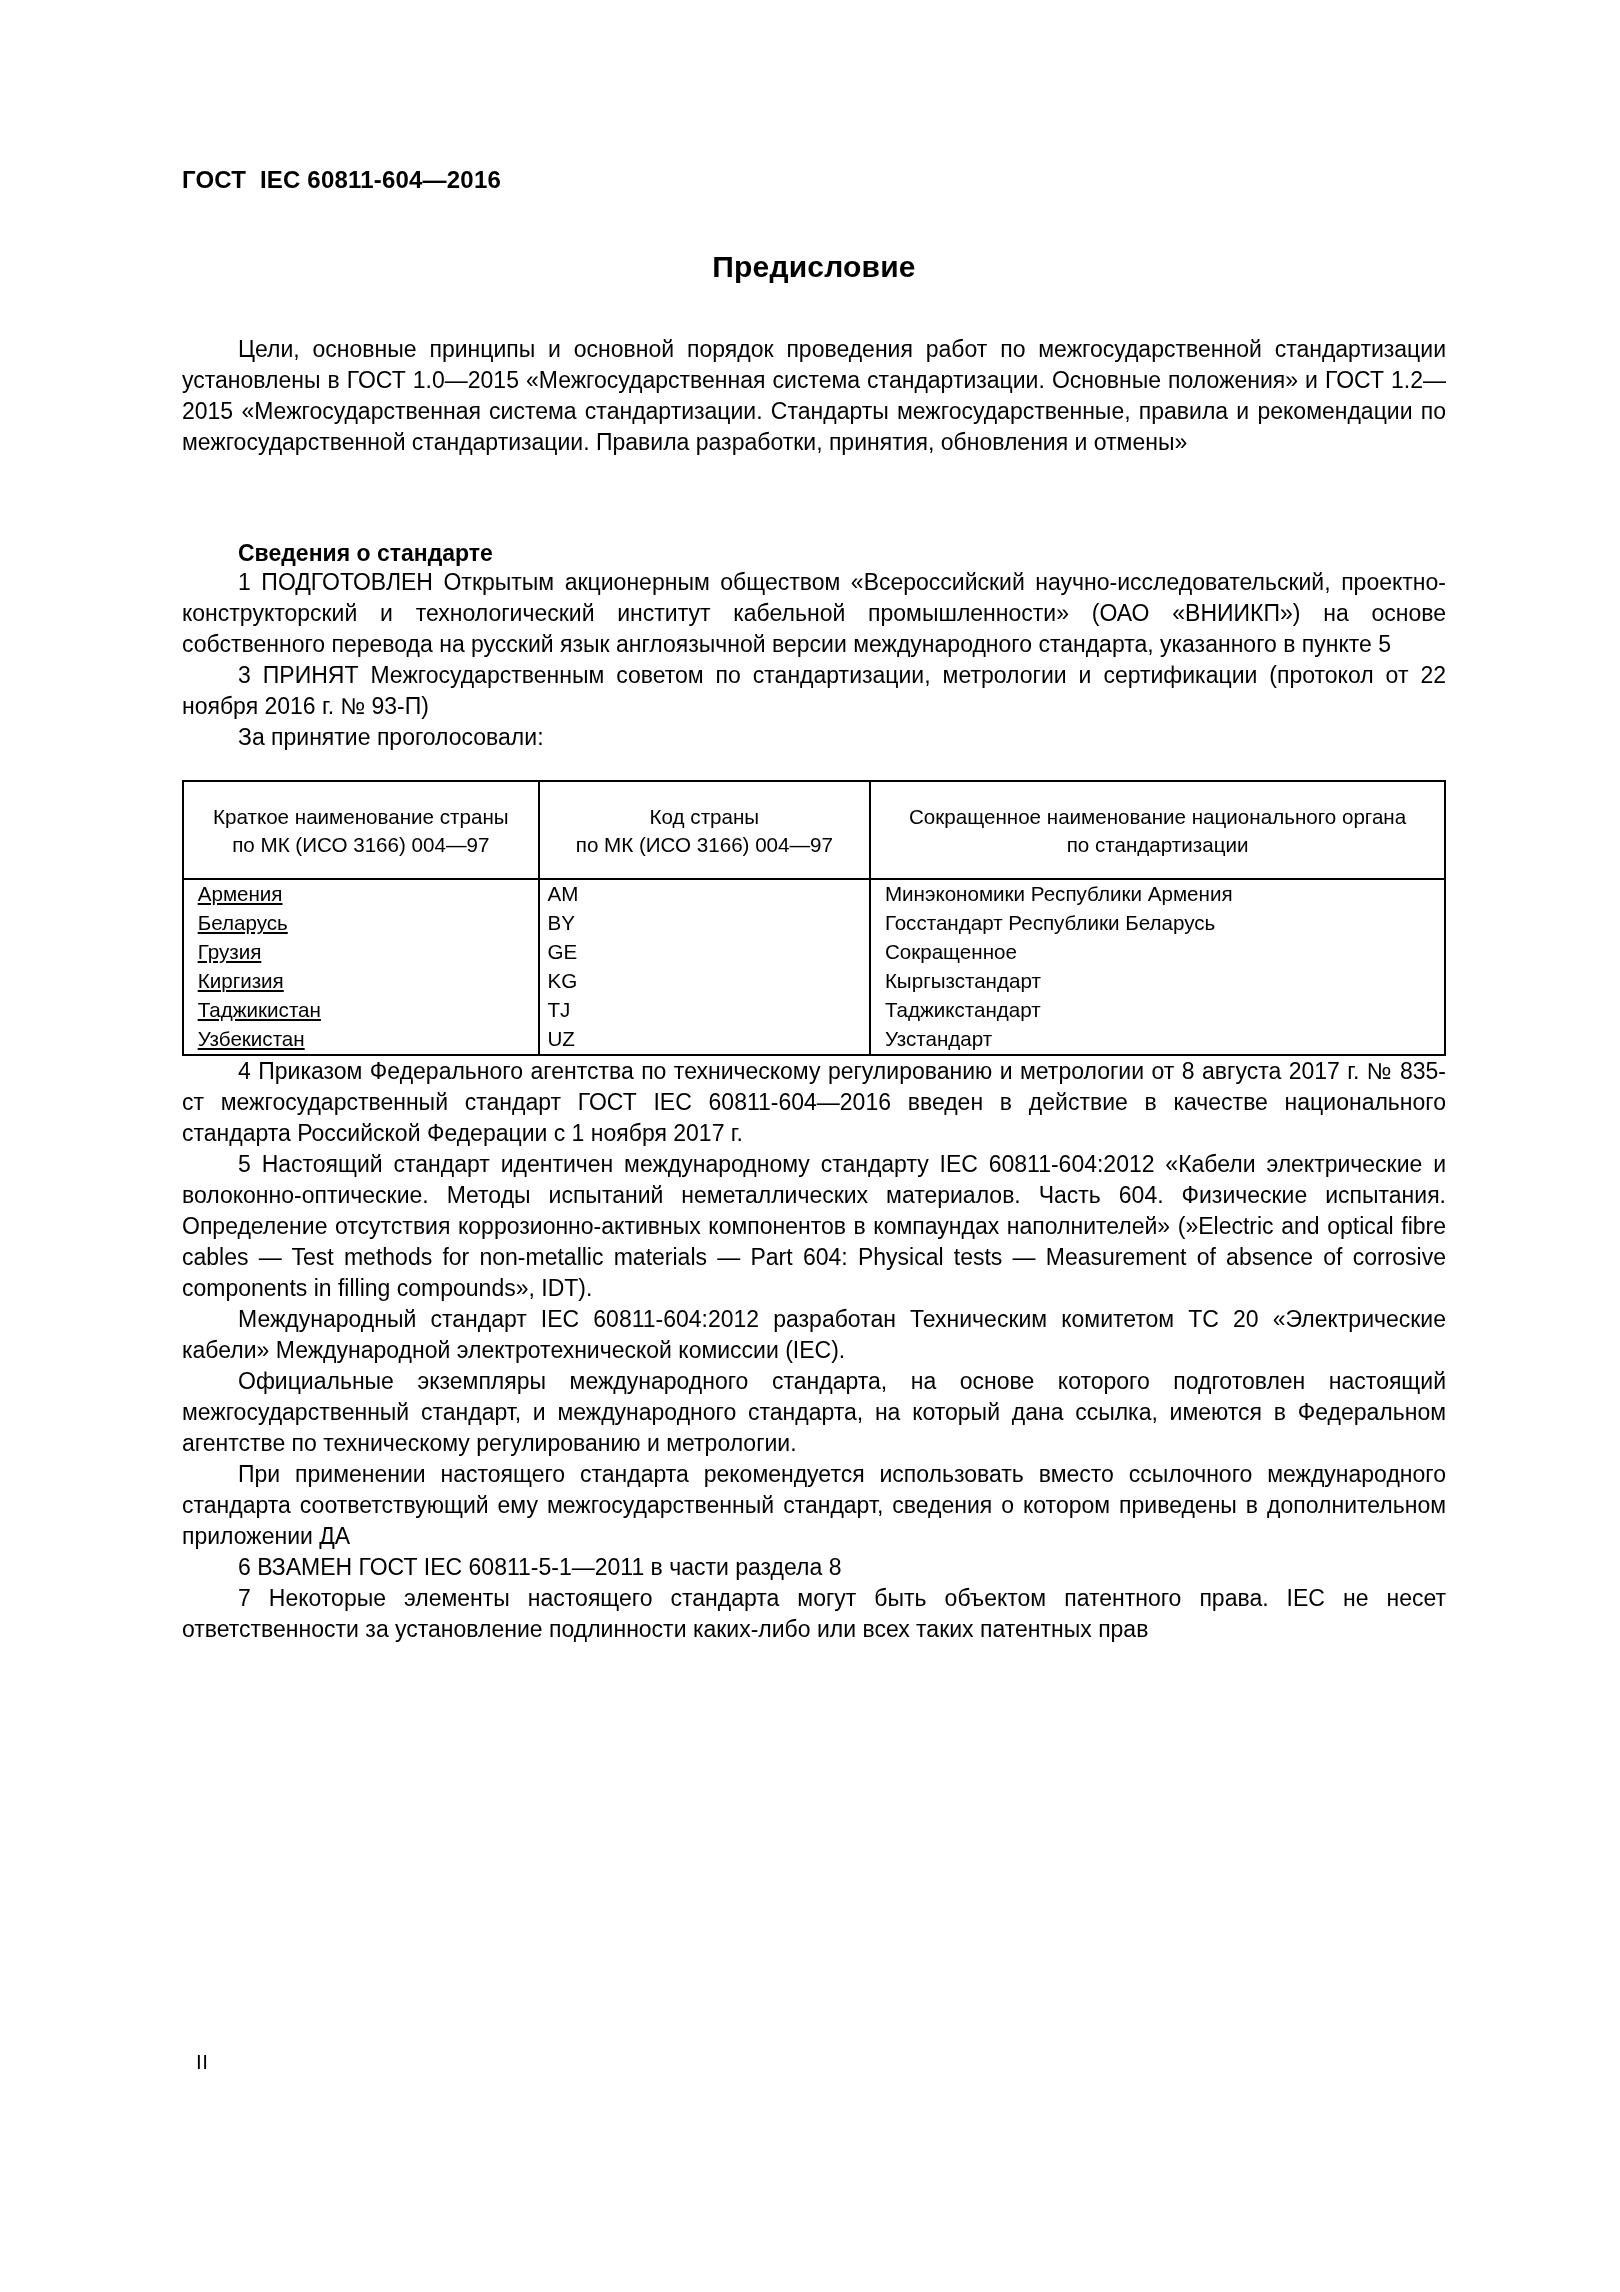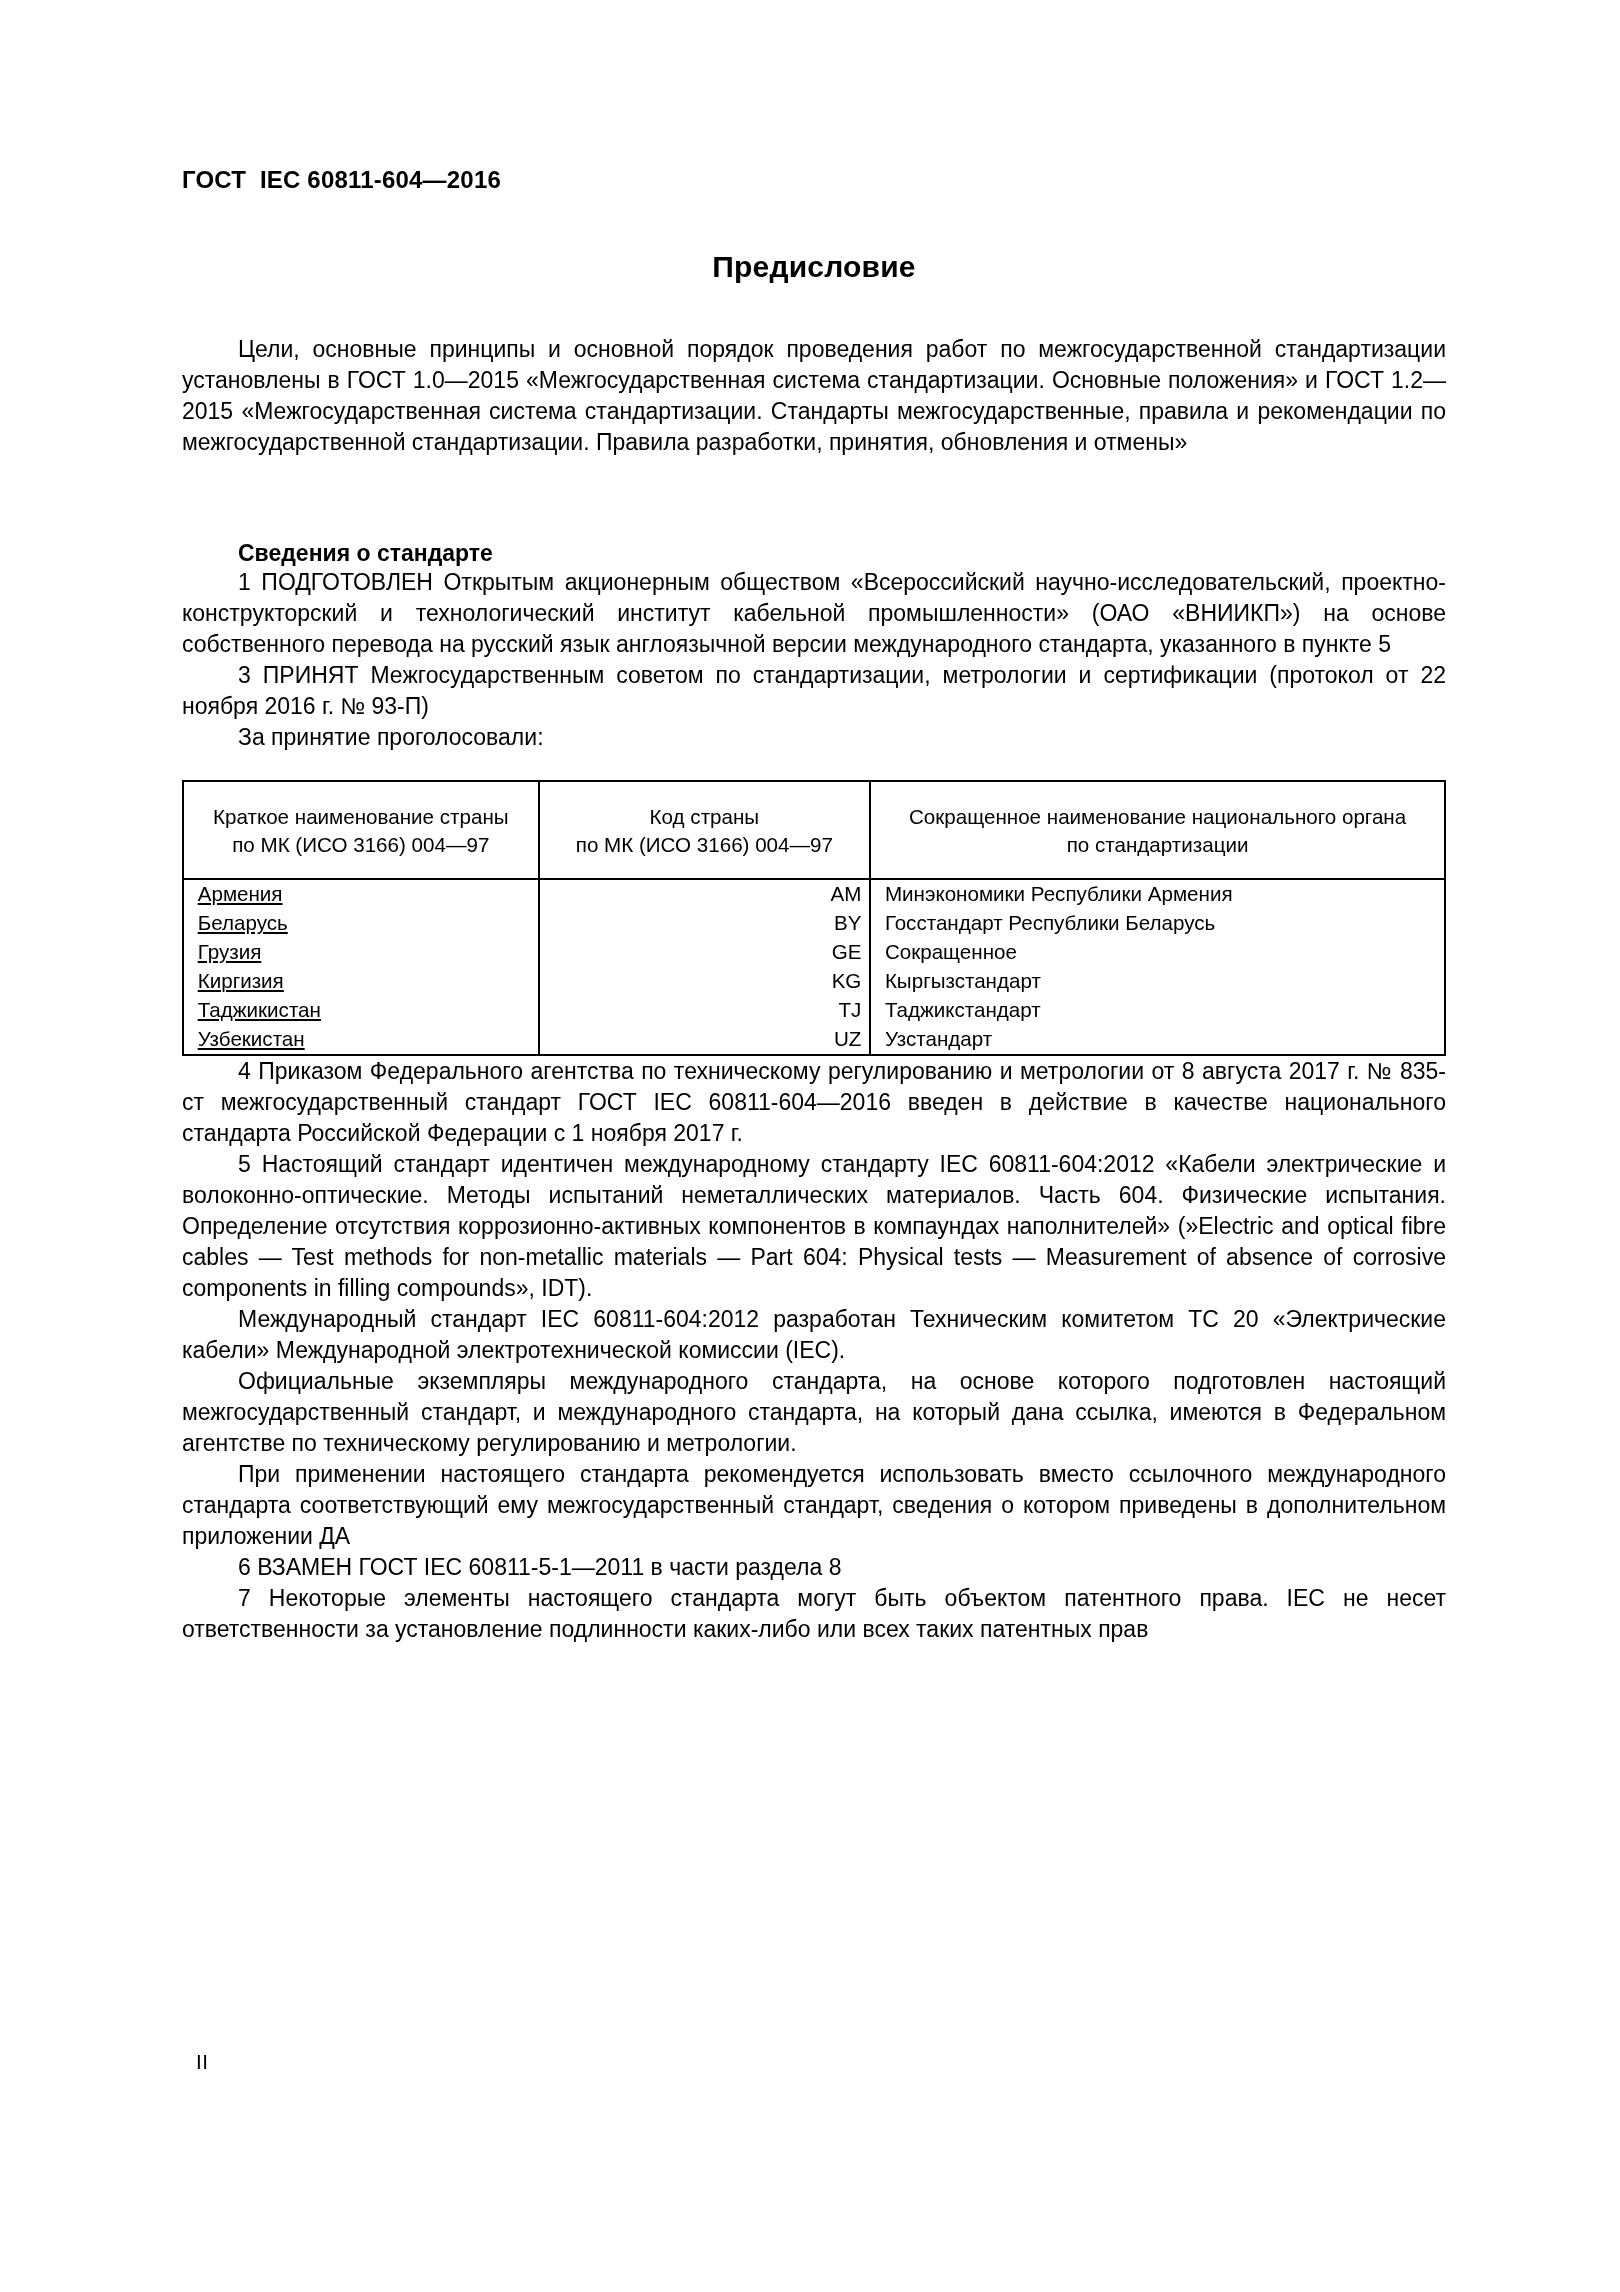--- a/index.html
+++ b/index.html
@@ -91,21 +91,21 @@
     border-right: 2px solid #000;
   }
   table.vote-table thead th:last-child { border-right: 0; }
   table.vote-table tbody td {
     padding: 0px 7.8px;
     border-right: 2px solid #000;
     height: 29px;
   }
   table.vote-table tbody td:last-child { border-right: 0; }
   table.vote-table tbody td.c-country { text-align: left; padding-left: 13.7px; text-decoration: underline; }
-  table.vote-table tbody td.c-code { text-align: right; }
+  table.vote-table tbody td.c-code { text-align: left; }
   table.vote-table tbody td.c-body { text-align: left; padding-left: 13.7px; margin-left: 44px; }
   .tbl-wrap {
     border-top: 2px solid #000;
     border-bottom: 2px solid #000;
     border-left: 2px solid #000;
     border-right: 2px solid #000;
     width: 1264px;
     box-sizing: border-box;
     margin-top: 26.5px;
   }

